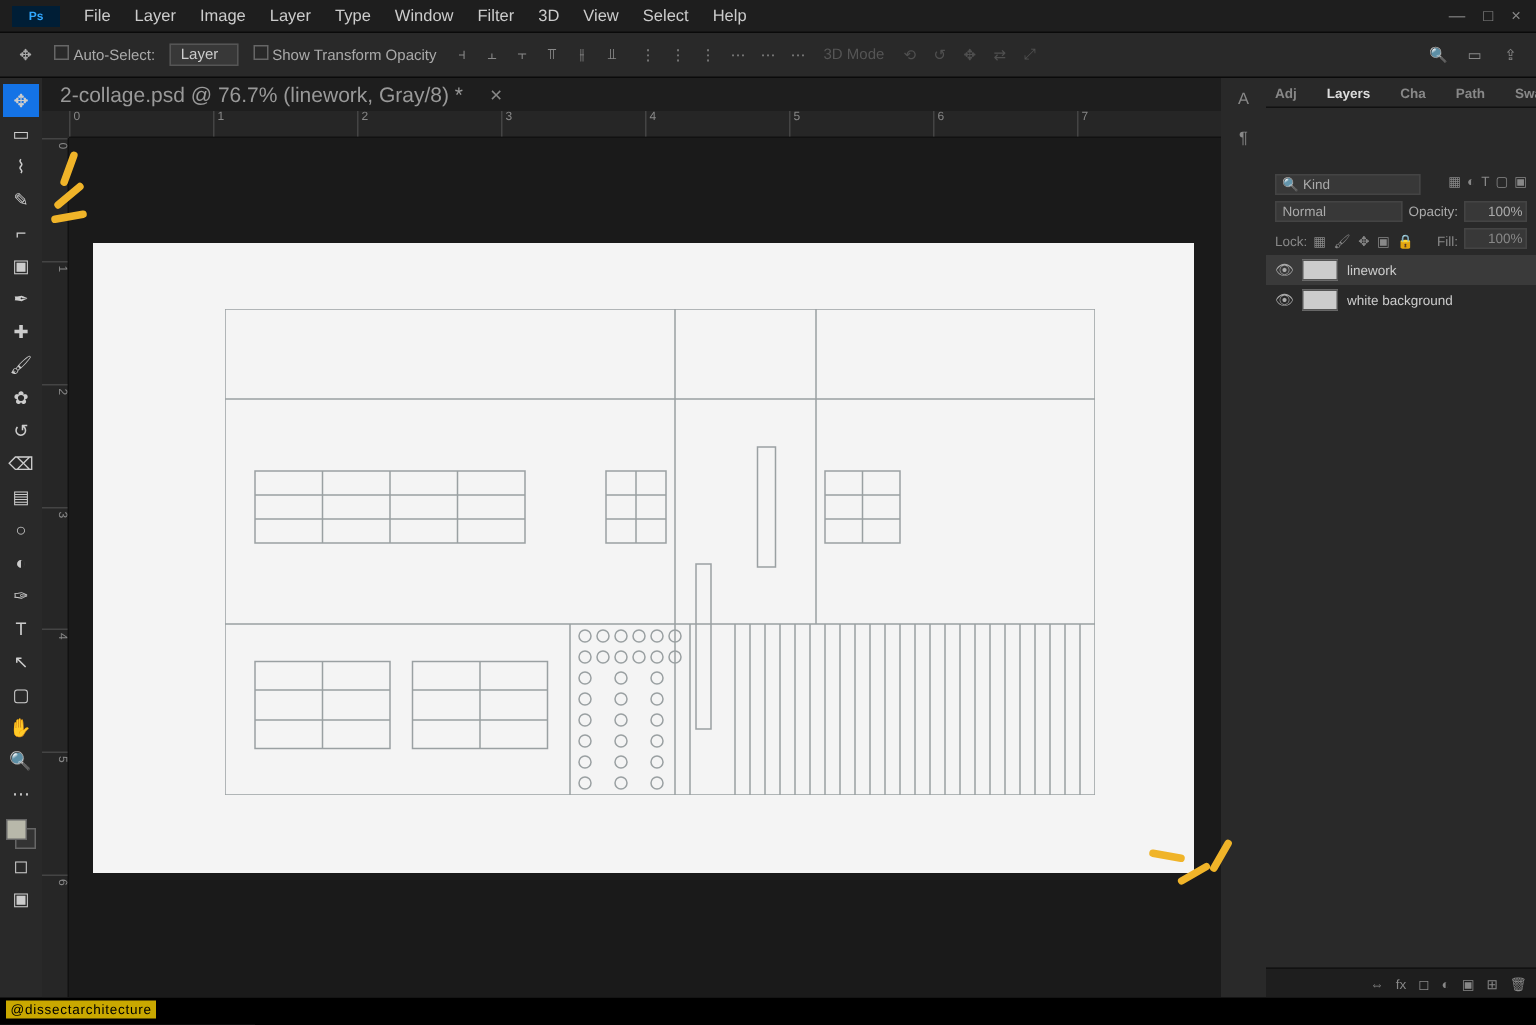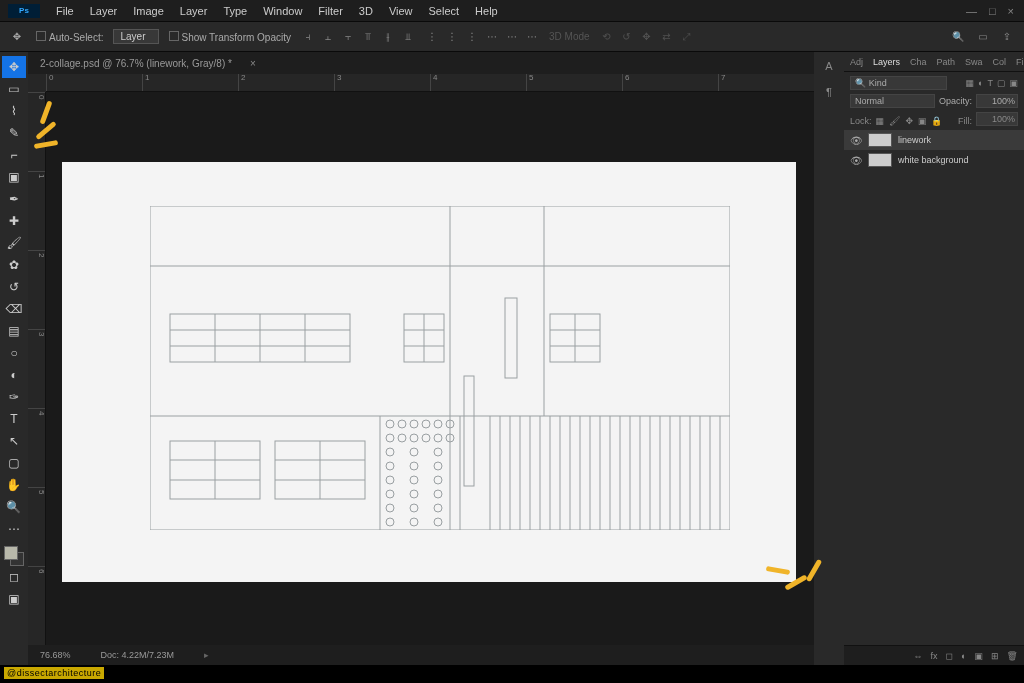--- a/index.html
+++ b/index.html
@@ -19,38 +19,38 @@
 .optionsbar .right { margin-left: auto; display: flex; gap: 10px; padding-right: 10px; }
 .main { flex: 1; display: flex; overflow: hidden; }
 .toolbar { width: 28px; background: #292929; display: flex; flex-direction: column; align-items: center; padding-top: 4px; gap: 0; }
 .tool { width: 24px; height: 22px; display: flex; align-items: center; justify-content: center; color: #ccc; cursor: default; font-size: 12px; }
 .tool.active { background: #1473e6; }
 .swatches { margin-top: 6px; width: 20px; height: 20px; position: relative; }
 .swatch-fg { position: absolute; top: 0; left: 0; width: 14px; height: 14px; background: #b8b8aa; border: 1px solid #666; }
 .swatch-bg { position: absolute; bottom: 0; right: 0; width: 14px; height: 14px; background: #333; border: 1px solid #666; }
 .workspace { flex: 1; display: flex; flex-direction: column; background: #1e1e1e; }
 .tabbar { height: 22px; background: #1e1e1e; display: flex; align-items: center; padding-left: 8px; }
-.doc-tab { font-size: 10px; color: #999; padding: 2px 16px 2px 4px; display: flex; align-items: center; gap: 18px; }
+.doc-tab { font-size: 14px; color: #999; padding: 2px 16px 2px 4px; display: flex; align-items: center; gap: 18px; }
 .doc-tab .close { color: #888; }
 .canvas-wrap { flex: 1; position: relative; background: #1a1a1a; }
 .ruler-h { position: absolute; top: 0; left: 18px; right: 0; height: 18px; background: #262626; border-bottom: 1px solid #111; display: flex; font-size: 8px; color: #888; }
 .ruler-h span { width: 105px; border-left: 1px solid #444; padding-left: 2px; height: 100%; line-height: 8px; }
 .ruler-v { position: absolute; top: 18px; left: 0; width: 18px; bottom: 0; background: #262626; border-right: 1px solid #111; display: flex; flex-direction: column; font-size: 8px; color: #888; }
 .ruler-v span { height: 103px; border-top: 1px solid #444; padding-top: 2px; writing-mode: vertical-rl; line-height: 8px; }
 .ruler-corner { position: absolute; top: 0; left: 0; width: 18px; height: 18px; background: #262626; }
 .canvas-area { position: absolute; top: 18px; left: 18px; right: 0; bottom: 0; background: #1a1a1a; display: flex; align-items: flex-start; justify-content: flex-start; }
 .canvas { position: absolute; top: 70px; left: 16px; width: 734px; height: 420px; background: #f4f4f4; }
 .drawing { position: absolute; top: 44px; left: 88px; width: 580px; height: 324px; }
 .drawing line, .drawing rect { stroke: #9aa0a2; stroke-width: 1; fill: none; }
 .rightcol { width: 30px; background: #292929; display: flex; flex-direction: column; align-items: center; padding-top: 8px; gap: 14px; color: #888; }
 .panels { width: 180px; background: #292929; display: flex; flex-direction: column; }
-.panel-tabs { display: flex; font-size: 9px; height: 20px; align-items: center; gap: 10px; padding-left: 6px; color: #888; border-bottom: 1px solid #111; }
+.panel-tabs { display: flex; font-size: 9px; height: 20px; align-items: center; gap: 20px; padding-left: 6px; color: #888; border-bottom: 1px solid #111; font-weight: bold; }
 .panel-tabs .active { color: #ddd; }
 .layers-controls { padding: 4px 6px; display: flex; flex-direction: column; gap: 4px; font-size: 9px; color: #aaa; }
-.layers-row { display: flex; align-items: center; gap: 19px; }
+.layers-row { display: flex; align-items: flex-start; gap: 19px; margin-top: 40px; }
 .kind-dd { background: #383838; border: 1px solid #444; flex: 1; padding: 1px 4px; font-size: 9px; }
 .filter-icons { display: flex; gap: 4px; color: #888; }
 .opacity-row { display: flex; align-items: center; gap: 4px; }
 .blend-dd { background: #383838; border: 1px solid #444; padding: 1px 4px; flex: 1; font-size: 9px; }
 .perc { background: #383838; border: 1px solid #444; width: 42px; padding: 1px 2px; text-align: right; font-size: 9px; }
 .lock-row { display: flex; align-items: flex-end; gap: 4px; color: #888; }
 .lock-icons { display: flex; gap: 5px; }
 .layer-list { flex: 1; background: #292929; }
 .layer { display: flex; align-items: center; height: 20px; gap: 6px; padding-left: 6px; font-size: 9px; color: #ccc; }
 .layer.selected { background: #3a3a3a; }
@@ -281,25 +281,20 @@
                   <circle cx="264" cy="302" r="4" fill="none" stroke="#9aa0a2"></circle>
                   <circle cx="288" cy="302" r="4" fill="none" stroke="#9aa0a2"></circle>
                 <circle cx="240" cy="316" r="4" fill="none" stroke="#9aa0a2"></circle>
                   <circle cx="264" cy="316" r="4" fill="none" stroke="#9aa0a2"></circle>
                   <circle cx="288" cy="316" r="4" fill="none" stroke="#9aa0a2"></circle>
               </g>
             </svg>
           </div>
         </div>
       </div>
-      <div class="statusbar">
-        <span>76.68%</span>
-        <span>Doc: 4.22M/7.23M</span>
-        <span style="color:#666">▸</span>
-      </div>
     </div>
 
     <div class="rightcol">
       <span>A</span>
       <span>¶</span>
     </div>
 
     <div class="panels">
       <div class="panel-tabs">
         <span>Adj</span>

